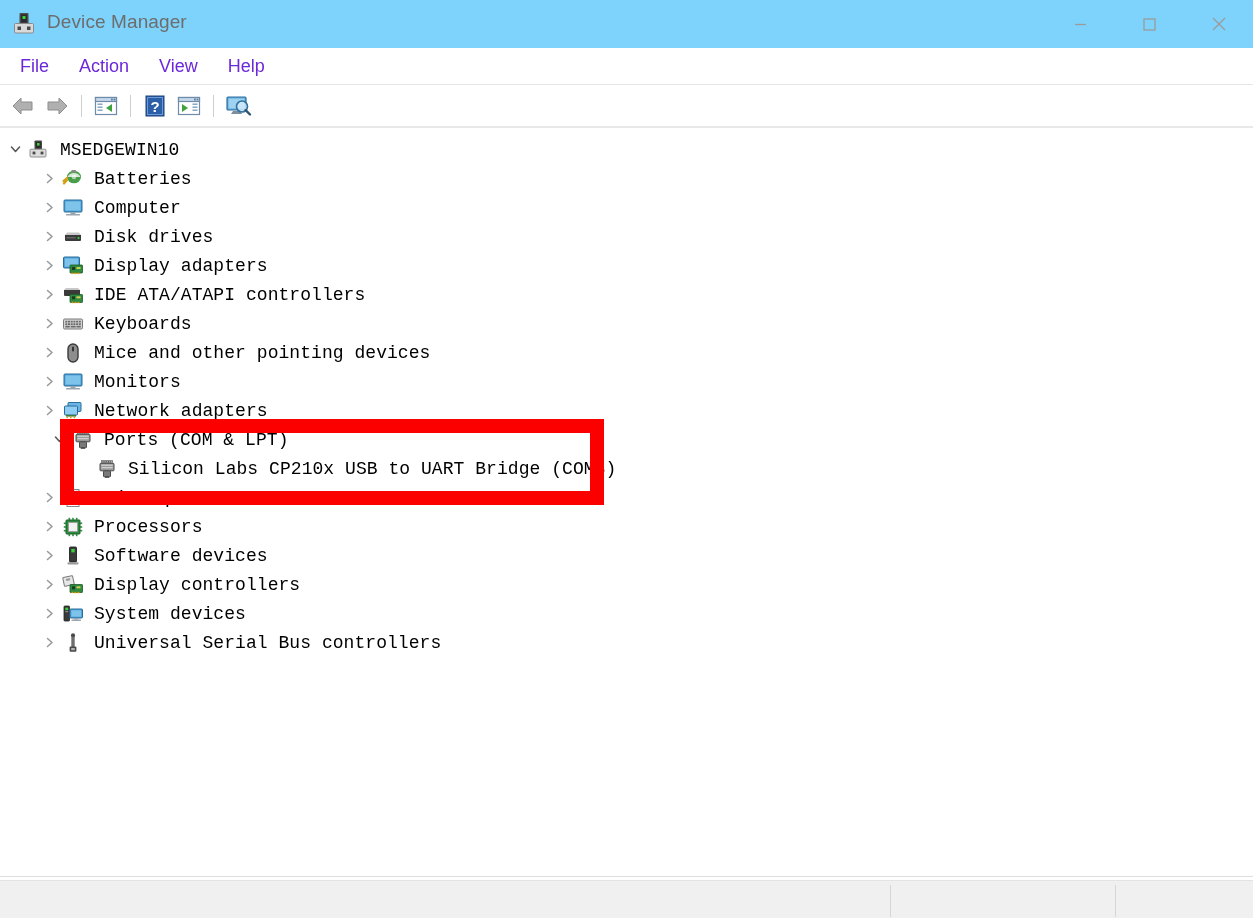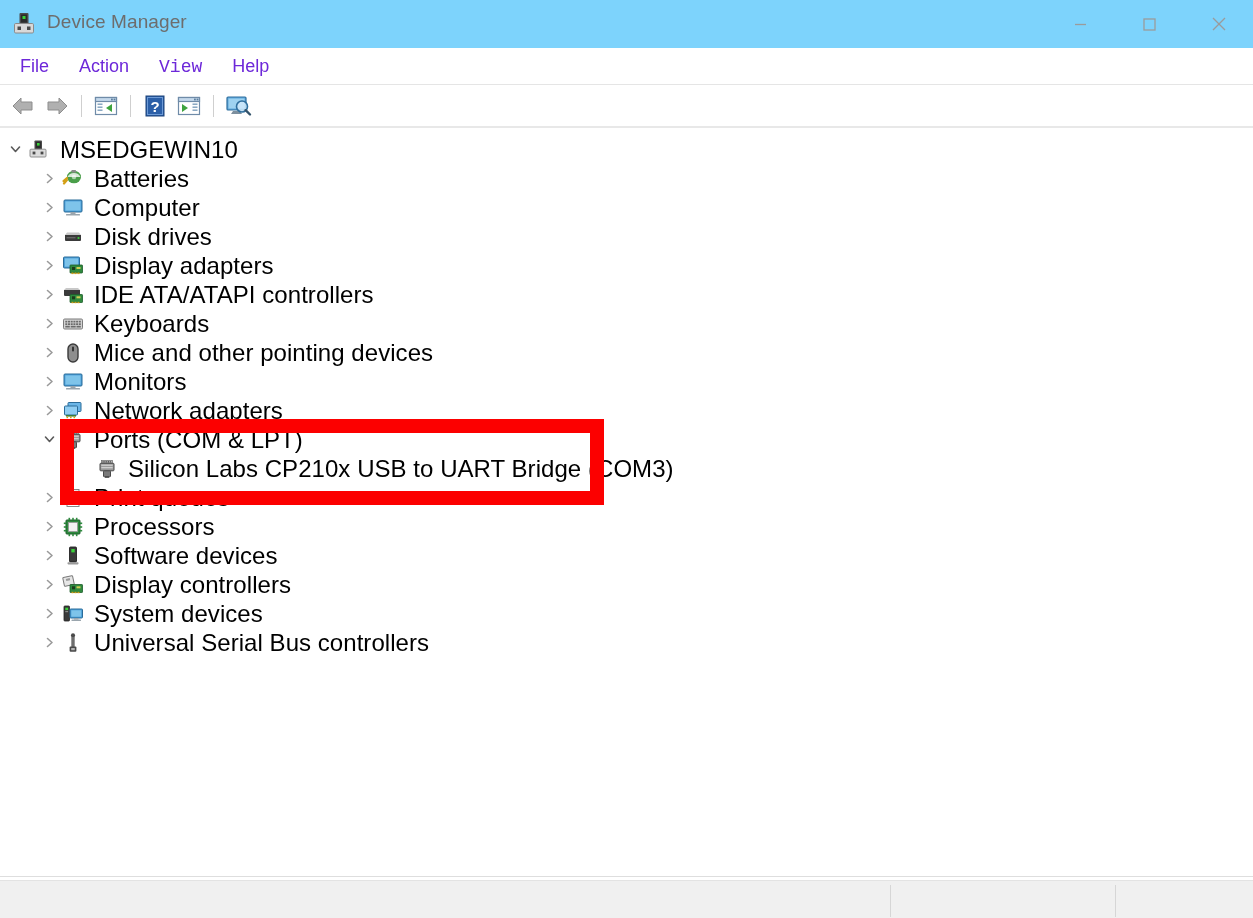--- a/index.html
+++ b/index.html
@@ -140,24 +140,25 @@
   }
   .tree-icon {
     width: 26px;
     height: 29px;
     display: flex;
     align-items: center;
     justify-content: center;
     flex: 0 0 auto;
   }
   .tree-label {
-    font-size: 24px;
+    font-size: 18px;
     color: #000000;
     padding-left: 8px;
     letter-spacing: 0.05px;
+    font-family: Liberation Mono, monospace;
   }
 
   
   .statusbar-top {
     position: absolute;
     left: 0; top: 876px;
     width: 1253px;
     height: 1px;
     background: #dedede;
   }
@@ -219,21 +220,21 @@
           <line x1="1" y1="1" x2="13" y2="13" stroke="#9b9b9b" stroke-width="1.3"></line>
           <line x1="13" y1="1" x2="1" y2="13" stroke="#9b9b9b" stroke-width="1.3"></line>
         </svg>
     </div>
   </div>
 </div>
 
 <div class="menubar">
   <div class="menu-item" style="margin-left:8px;">File</div>
   <div class="menu-item" style="margin-left:6px;">Action</div>
-  <div class="menu-item" style="margin-left:6px;font-family:Liberation Mono, monospace;">View</div>
+  <div class="menu-item" style="margin-left:6px;">View</div>
   <div class="menu-item" style="margin-left:6px;">Help</div>
 </div>
 <div class="menubar-sep"></div>
 
 <div class="toolbar">
 
   <div class="tb-btn">
     <svg width="26" height="22" viewBox="0 0 26 22">
       <path d="M11 3 L3 11 L11 19 L11 15 L22 15 L22 7 L11 7 Z" fill="#b0b0b0" stroke="#8d8d8d" stroke-width="1" stroke-linejoin="round"></path>
     </svg>
@@ -488,21 +489,21 @@
         <rect x="2.5" y="6" width="13" height="9" rx="0.8" fill="#8fcdf2" stroke="#2b6c99" stroke-width="1"></rect>
         <rect x="4" y="15" width="10" height="1.6" fill="#3b7d3b"></rect>
         <rect x="4.5" y="16.6" width="1.6" height="1.6" fill="#d4a017"></rect>
         <rect x="8" y="16.6" width="1.6" height="1.6" fill="#d4a017"></rect>
         <rect x="11.5" y="16.6" width="1.6" height="1.6" fill="#d4a017"></rect>
       </svg>
     </span>
     <span class="tree-label">Network adapters</span>
   </div>
 
-  <div class="tree-row" style="top:295px; left:38px;">
+  <div class="tree-row" style="top:295px; left:48px;">
     <span class="tree-chevron">
       <svg width="13" height="13" viewBox="0 0 13 13">
           <path d="M2.5 4 L6.5 8.5 L10.5 4" fill="none" stroke="#5a5a5a" stroke-width="1.6" stroke-linecap="round" stroke-linejoin="round"></path>
         </svg>
     </span>
     <span class="tree-icon">
       <svg width="22" height="22" viewBox="0 0 22 22">
         <rect x="5.5" y="2.5" width="11" height="2.6" fill="#b8b8b8" stroke="#6e6e6e" stroke-width="0.7"></rect>
         <g fill="#5a5a5a">
             <rect x="6.6" y="3" width="1" height="1.6"></rect>

